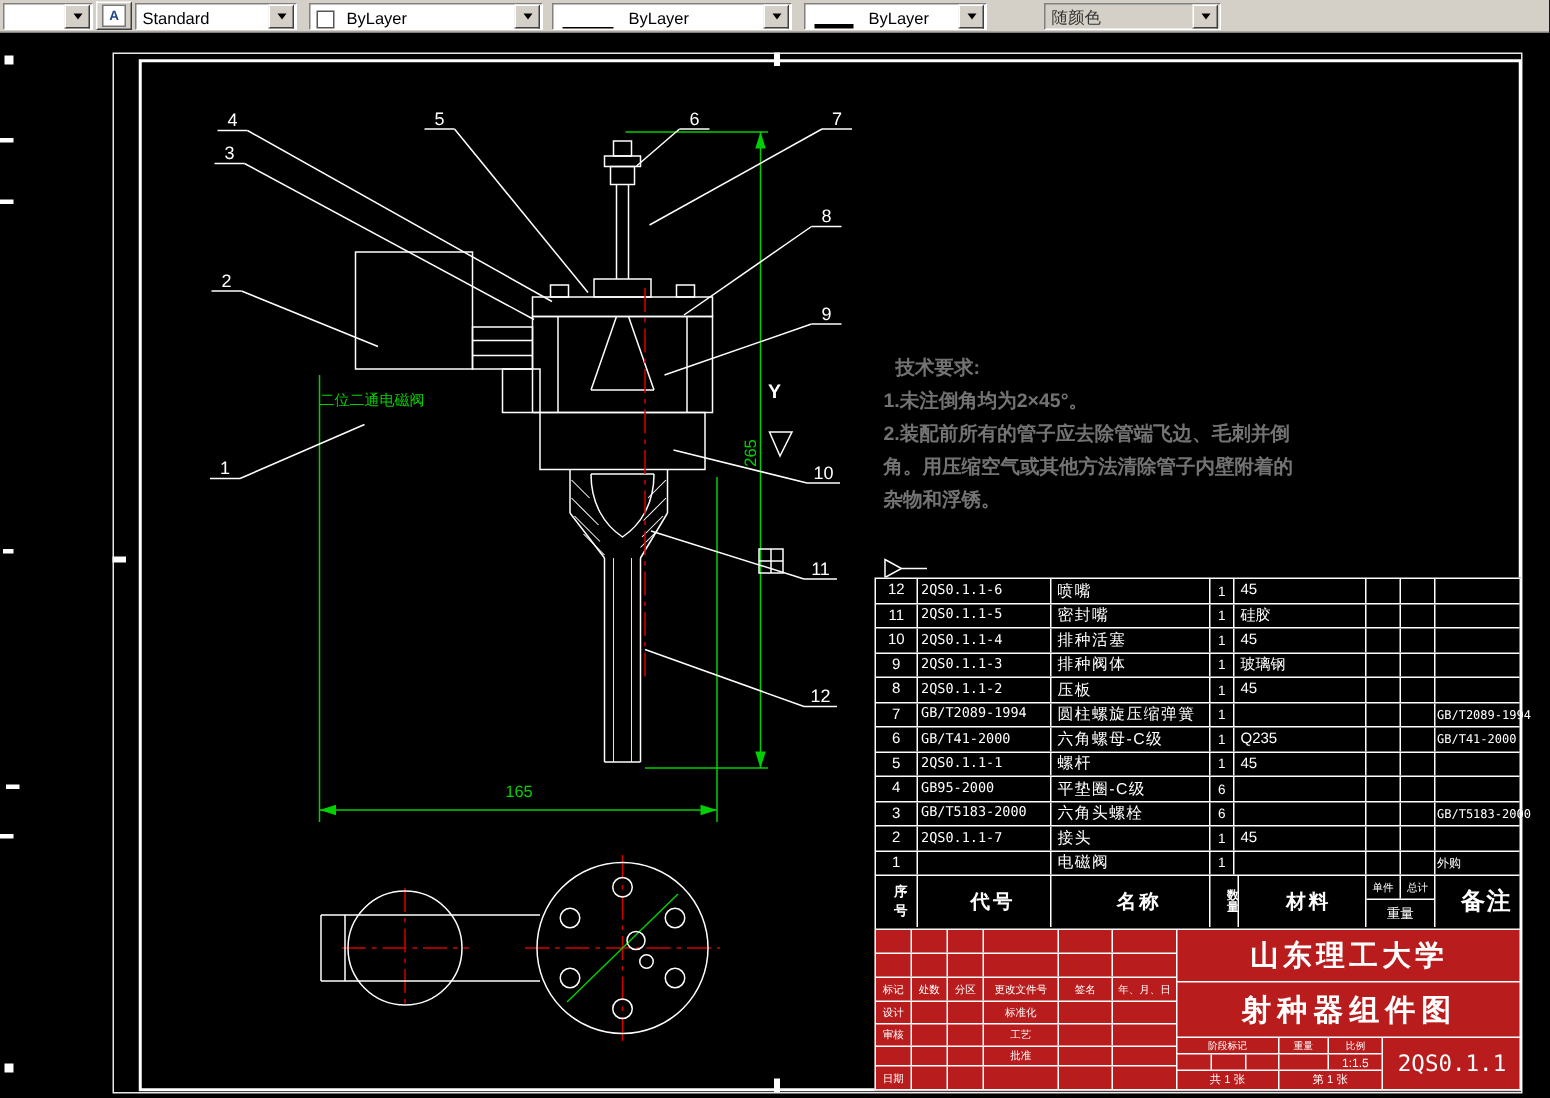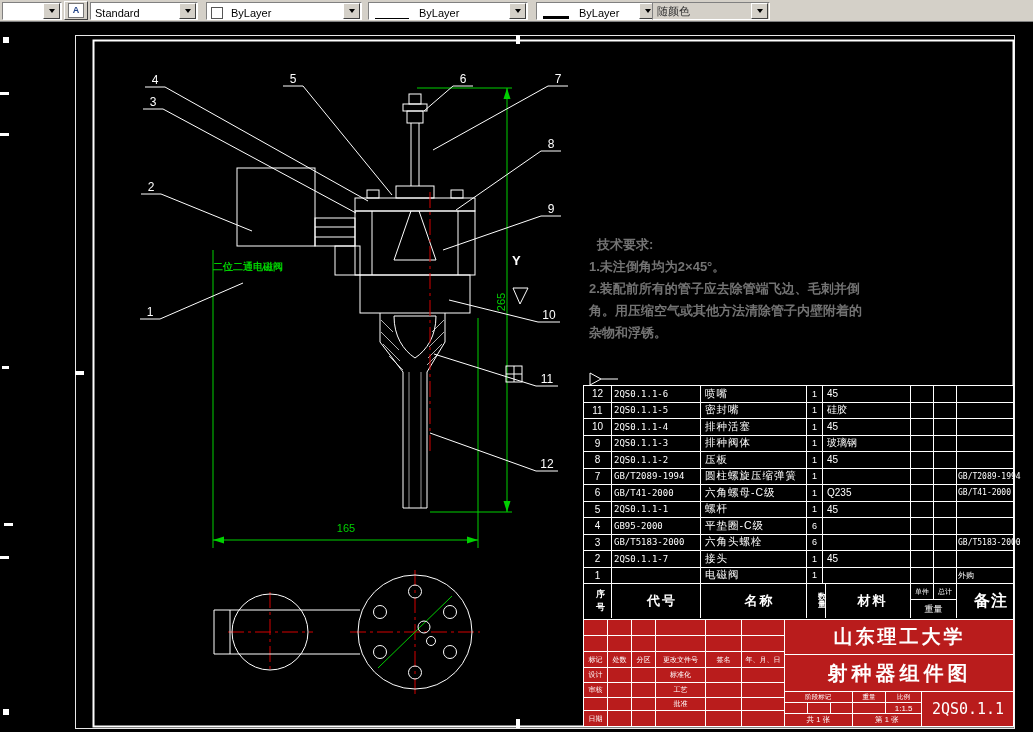--- a/index.html
+++ b/index.html
@@ -26,21 +26,21 @@
          color:#224488;display:flex;align-items:center;justify-content:center;line-height:1;}
   .combo.disabled{background:#d4d0c8;}
   .combo.disabled .ctext{color:#333;}
   
   #canvas{position:absolute;top:21px;left:0;width:1033px;height:711px;background:#000;z-index:0;}
   #cad-svg{position:absolute;top:0;left:0;z-index:1;pointer-events:none;}
   
   .ovl{position:absolute;z-index:2;}
   .tech{left:589px;top:234px;color:#737373;font-size:13px;font-weight:bold;line-height:22px;white-space:nowrap;}
   .tech .t-title{padding-left:8px;}
-  .sol-label{left:213px;top:260px;color:#00d000;font-size:10px;font-weight:bold;white-space:nowrap;}
+  .sol-label{left:213px;top:260px;color:#00d000;font-size:10px;font-weight:normal;white-space:nowrap;}
   .dim-h{left:328px;top:522px;width:36px;text-align:center;color:#00d000;font-size:11px;}
   .dim-v{left:484px;top:296px;width:34px;text-align:center;color:#00d000;font-size:11px;transform:rotate(-90deg);}
   .sec-y{left:512px;top:253px;color:#fff;font-size:13px;font-weight:bold;}
   
   #bom{position:absolute;left:583px;top:385px;width:431px;height:235px;border:1px solid #fff;
        box-sizing:border-box;background:#000;z-index:2;color:#fff;}
   #bom-items{height:198px;display:grid;grid-template-rows:repeat(12,1fr);}
   .bom-row{display:grid;grid-template-columns:28px 89px 106px 16px 88px 23px 23px 56px;
        border-bottom:1px solid #fff;box-sizing:border-box;}
   .bc{border-right:1px solid #fff;display:flex;align-items:center;white-space:nowrap;
@@ -131,21 +131,21 @@
           <i></i>
         </span>
     </div>
     <div class="combo" style="left:536px;width:120px;">
       <span class="lwline"></span>
       <span class="ctext">ByLayer</span>
       <span class="combo-arrow">
           <i></i>
         </span>
     </div>
-    <div class="combo disabled" style="left:652px;width:116px;">
+    <div class="combo disabled" style="left:696px;width:116px;">
       <span class="ctext">随颜色</span>
       <span class="combo-arrow">
           <i></i>
         </span>
     </div>
   </div>
 
   <div id="canvas"></div>
 
   <svg id="cad-svg" width="1033" height="732">

